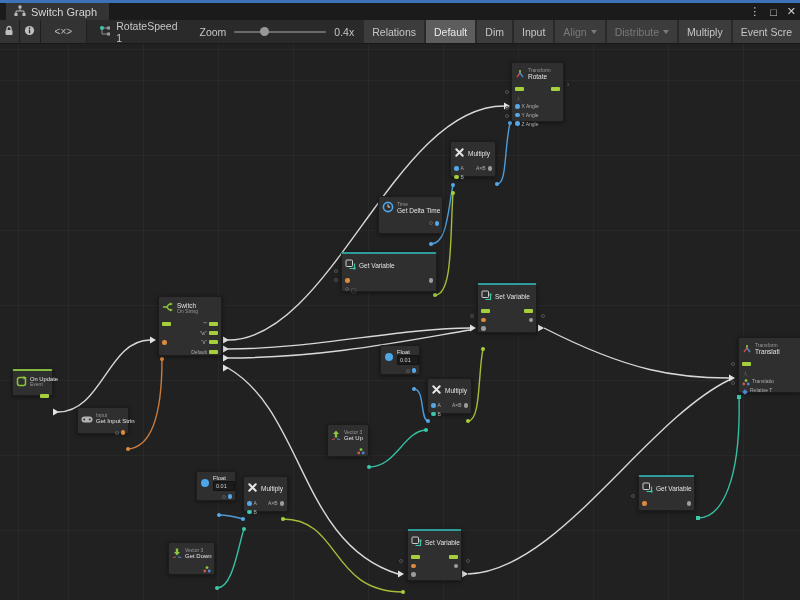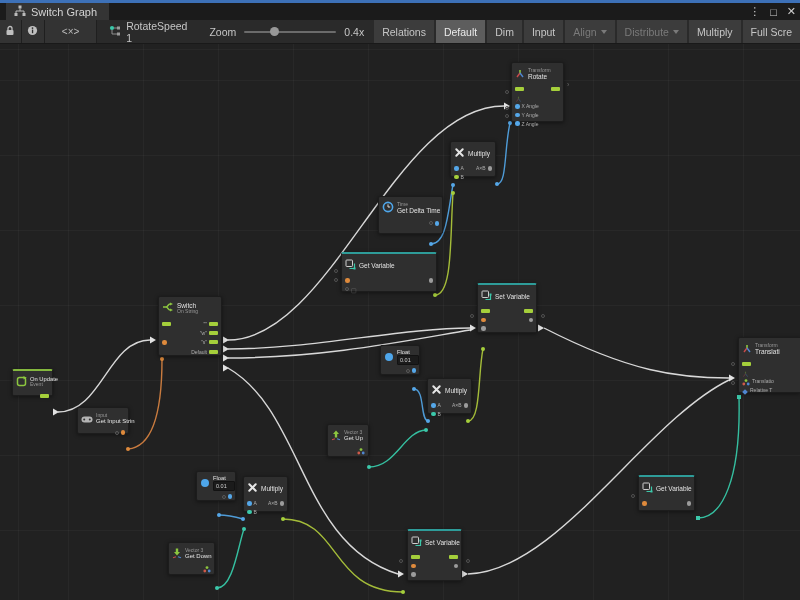--- a/index.html
+++ b/index.html
@@ -144,21 +144,21 @@
         <span class="caret"></span>
       </div>
     <div class="tbtn disabled">
         <span>Distribute</span>
         <span class="caret"></span>
       </div>
     <div class="tbtn">
         <span>Multiply</span>
       </div>
     <div class="tbtn">
-        <span>Full Scre</span>
+        <span>Event Scre</span>
       </div>
   </div>
 </div>
 
 <div class="canvas">
 
   <svg class="wires" viewBox="0 44 800 556" width="800" height="556">
     <g fill="none" stroke-width="1.4">
 
       <path d="M58,390 C102,390 108,318 150,318" stroke="#D8D8D8"></path>

